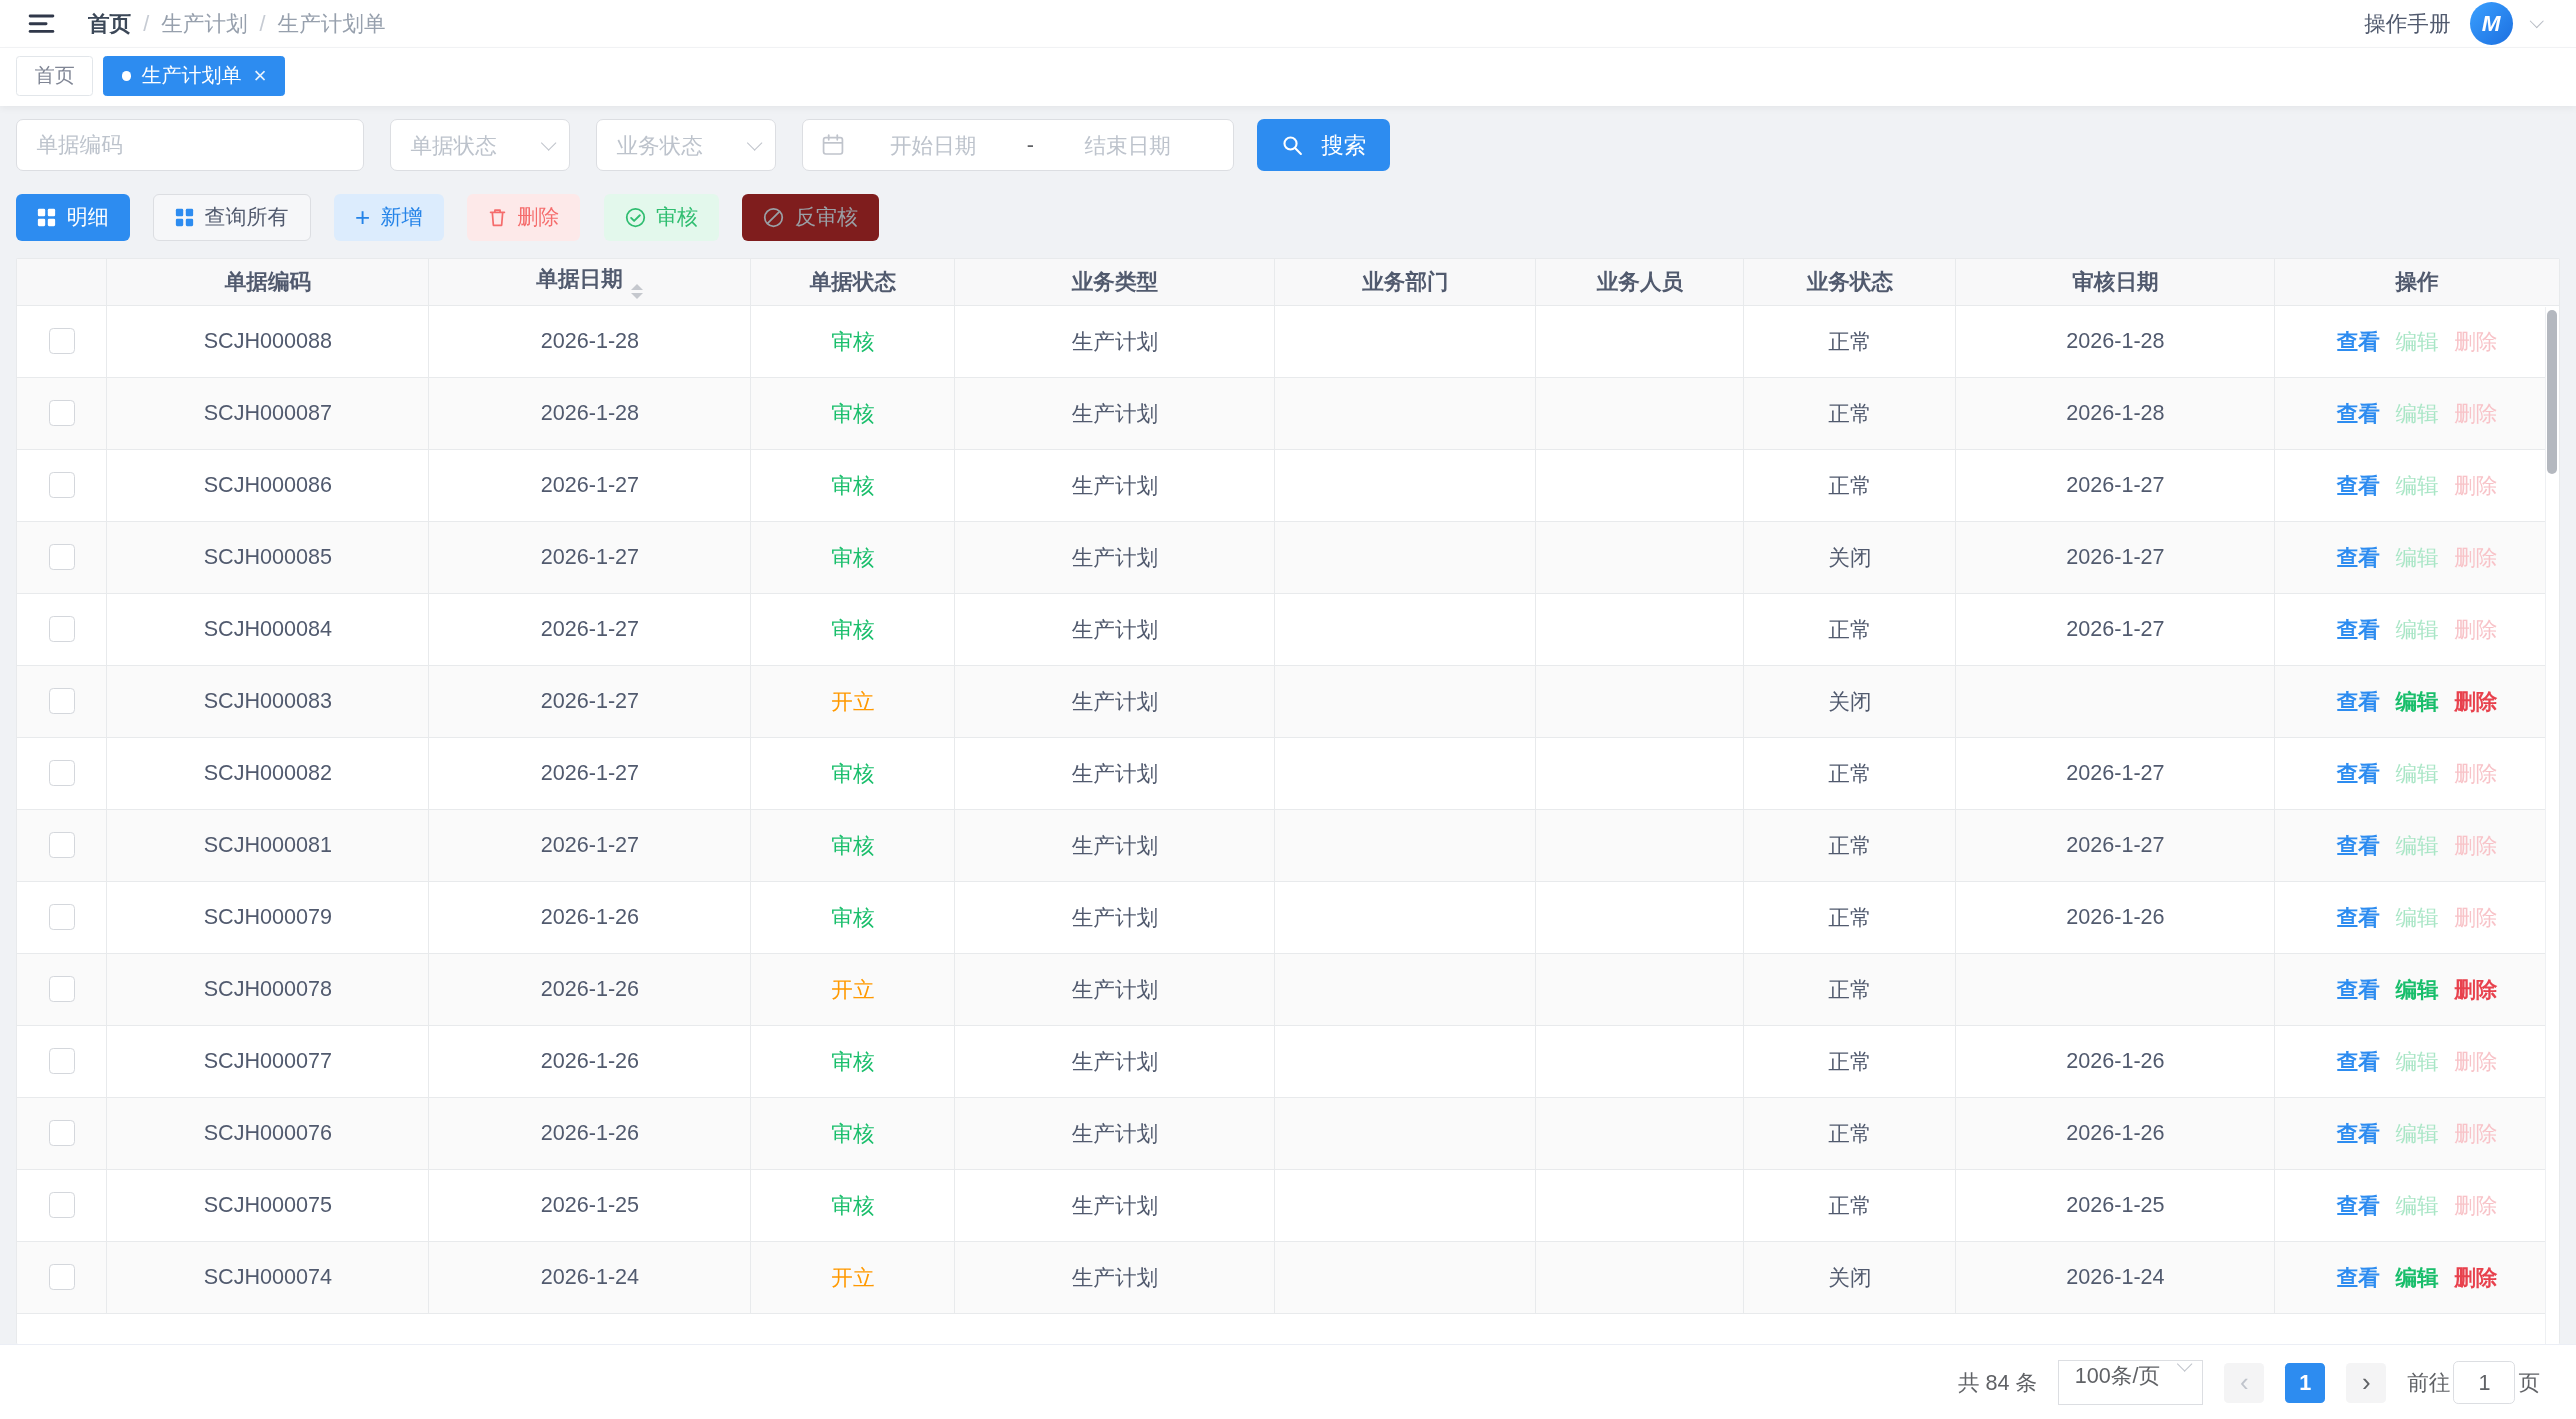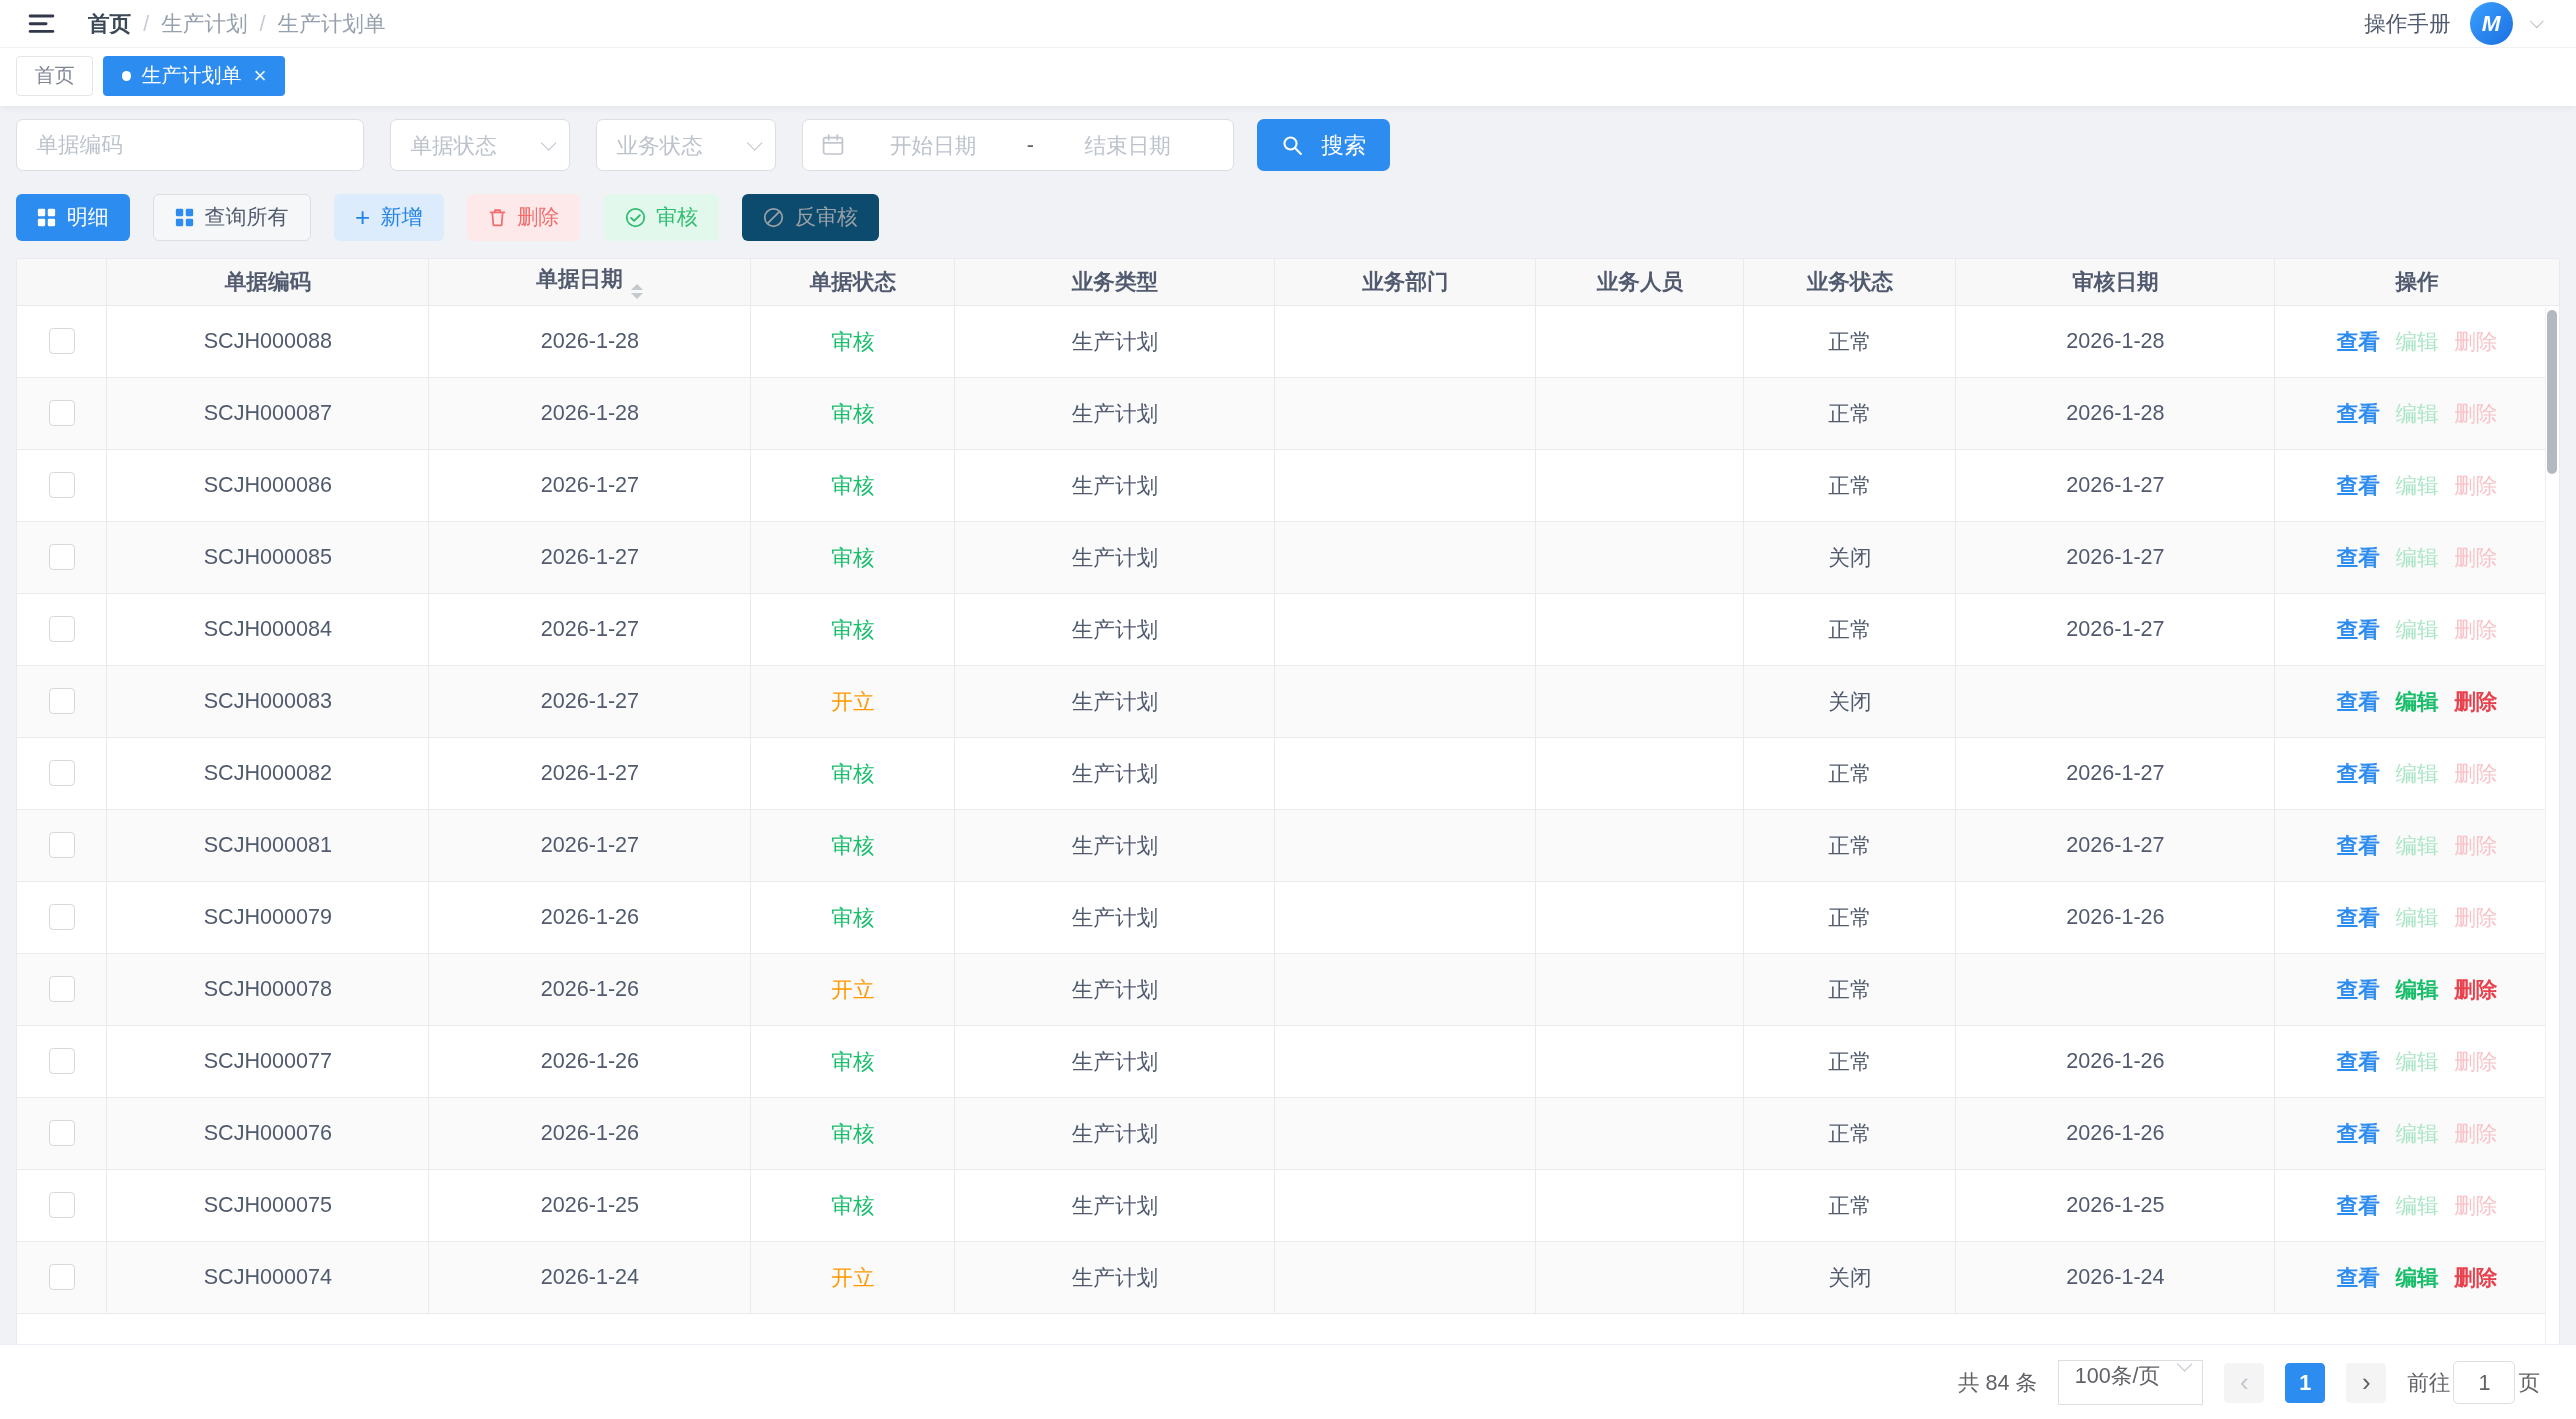--- a/index.html
+++ b/index.html
@@ -69,21 +69,21 @@
   .toolbar { display: flex; align-items: center; margin: 0 16.4px 17.3px 16.4px; gap: 23.4px; }
   .btn {
     height: 47px; border: none; border-radius: 6px; font-size: 21px; padding: 8px 21px;
     display: inline-flex; align-items: center; gap: 10.4px; cursor: pointer; font-family: inherit;
   }
   .btn.primary    { background: var(--primary, #2d8cf0); color: #fff; }
   .btn.plain      { background: #f6f7f9; color: #515a6e; border: 0.9px solid #dcdee2; }
   .btn.light-blue { background: #dcecfd; color: #2483e8; }
   .btn.light-red  { background: #fde9e9; color: #f56c6c; }
   .btn.light-green{ background: #e3f8ec; color: #2fbd70; }
-  .btn.light-gray { background: #0c4a6e; color: #9aa0a6; }
+  .btn.light-gray { background: #7f1d1d; color: #9aa0a6; }
   .plus-glyph { font-size: 26px; line-height: 1; font-weight: 400; }
 
   
   .table-wrap {
     flex: 1; min-height: 0; margin: 0 16.4px; overflow: hidden; position: relative;
     background: #fff; border: 0.9px solid #e8eaec; border-bottom: none; border-radius: 1.7px;
   }
   table { width: 100%; border-collapse: separate; border-spacing: 0; table-layout: fixed; }
   thead th {
     height: 47px; background: #f8f8f9; color: #515a6e; font-weight: 600; font-size: 21.6px;

